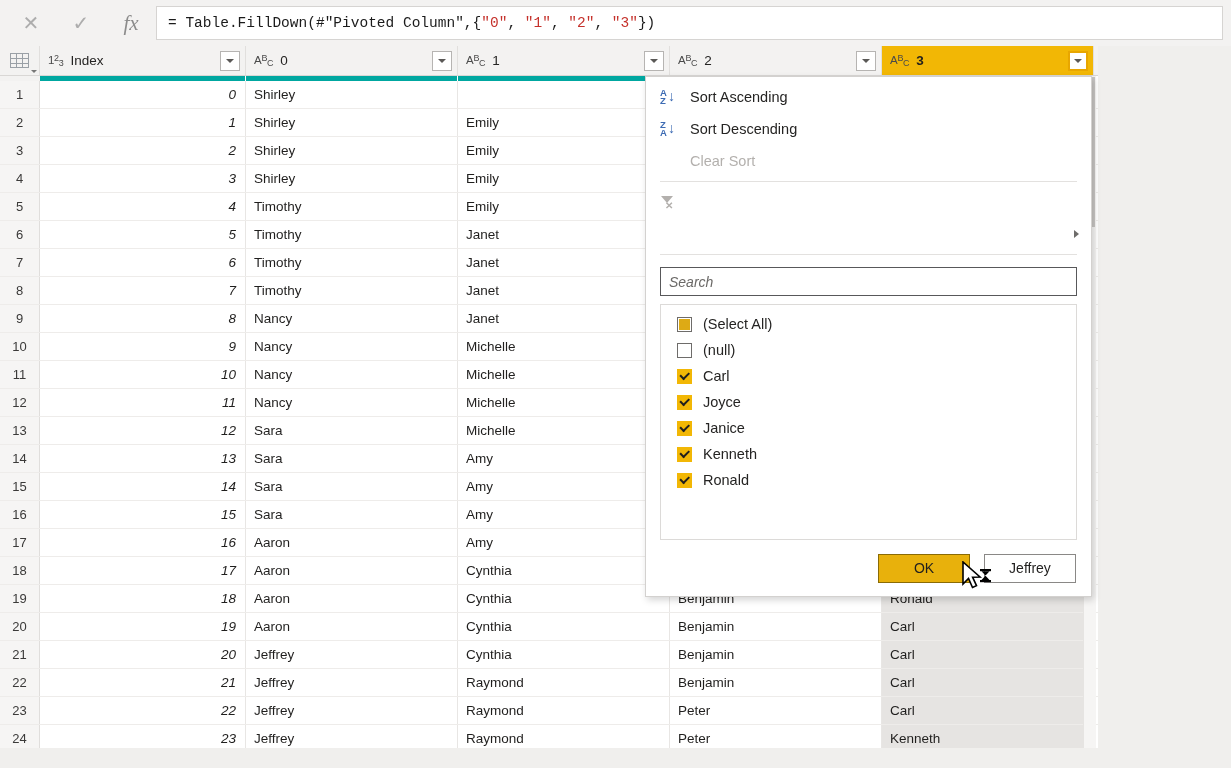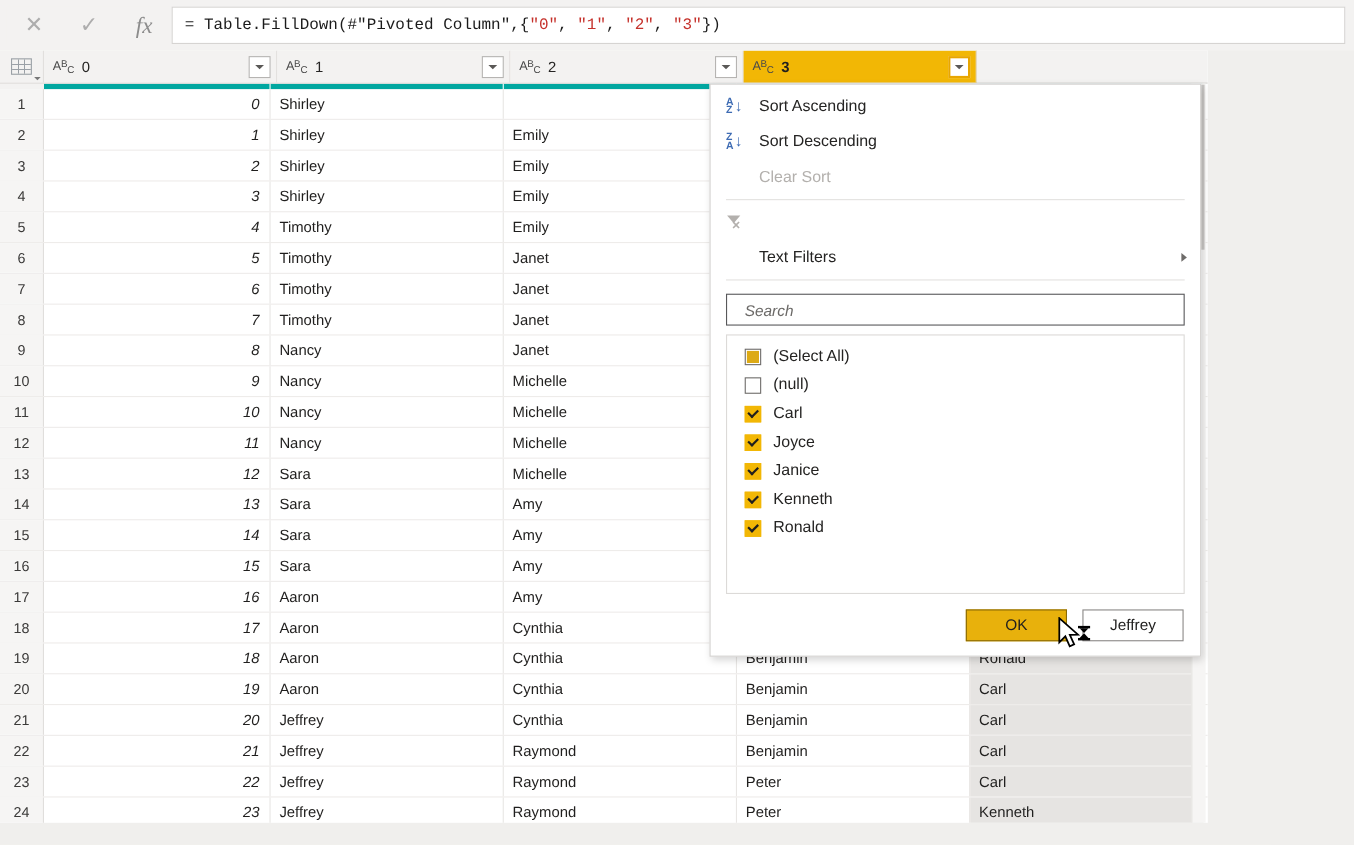--- a/index.html
+++ b/index.html
@@ -235,21 +235,21 @@
   }
   .menu-sep {
     height: 1px; background: #e3e1df;
     margin: 4px 14px 4px 14px;
   }
   #search-wrap { padding: 8px 14px 6px 14px; }
   #search-input {
     width: 100%; height: 29px;
     border: 1.5px solid #58585a;
     background: #ffffff;
-    padding: 0 16px;
+    padding: 0 8px;
     font-size: 14px;
     font-family: "Liberation Sans", sans-serif;
     color: #201f1e;
     outline: none;
   }
   #search-input::placeholder { color: #6b6967; font-style: italic; }
   #value-list {
     margin: 2px 14px 0 14px;
     border: 1px solid #dcdad8;
     flex: 1;
@@ -355,20 +355,27 @@
 </div>
 
 <div id="grid">
 
   <div id="header-row">
     <div class="hcell corner-cell">
       <div class="corner-glyph"></div>
       <div class="corner-caret"></div>
     </div>
 
+  <div class="hcell" style="width: 206px; min-width: 206px;">
+        <span class="type-icon">1<span class="sup">2</span><span class="sub">3</span></span>
+        <span class="hlabel">Index</span>
+        <div class="hdrop">
+          <i></i>
+        </div>
+      </div>
       <div class="hcell" style="width: 212px; min-width: 212px;">
         <span class="type-icon">A<span class="sup">B</span><span class="sub">C</span></span>
         <span class="hlabel">0</span>
         <div class="hdrop">
           <i></i>
         </div>
       </div>
       <div class="hcell" style="width: 212px; min-width: 212px;">
         <span class="type-icon">A<span class="sup">B</span><span class="sub">C</span></span>
         <span class="hlabel">1</span>
@@ -645,21 +652,20 @@
       <div class="menu-item disabled">
         <span class="mi-icon">
           <span class="filter-x-glyph">
             <span class="funnel"></span>
             <span class="xm">✕</span>
           </span>
         </span>
       </div>
       <div class="menu-item">
         <span class="mi-icon"></span>
-        <span class="mi-label">Text Filters</span>
         <span class="submenu-arrow"></span>
       </div>
       <div class="menu-sep"></div>
     </div>
 
   <div id="search-wrap">
     <input id="search-input" type="text" placeholder="Search" style="">
   </div>
 
   <div id="value-list">

